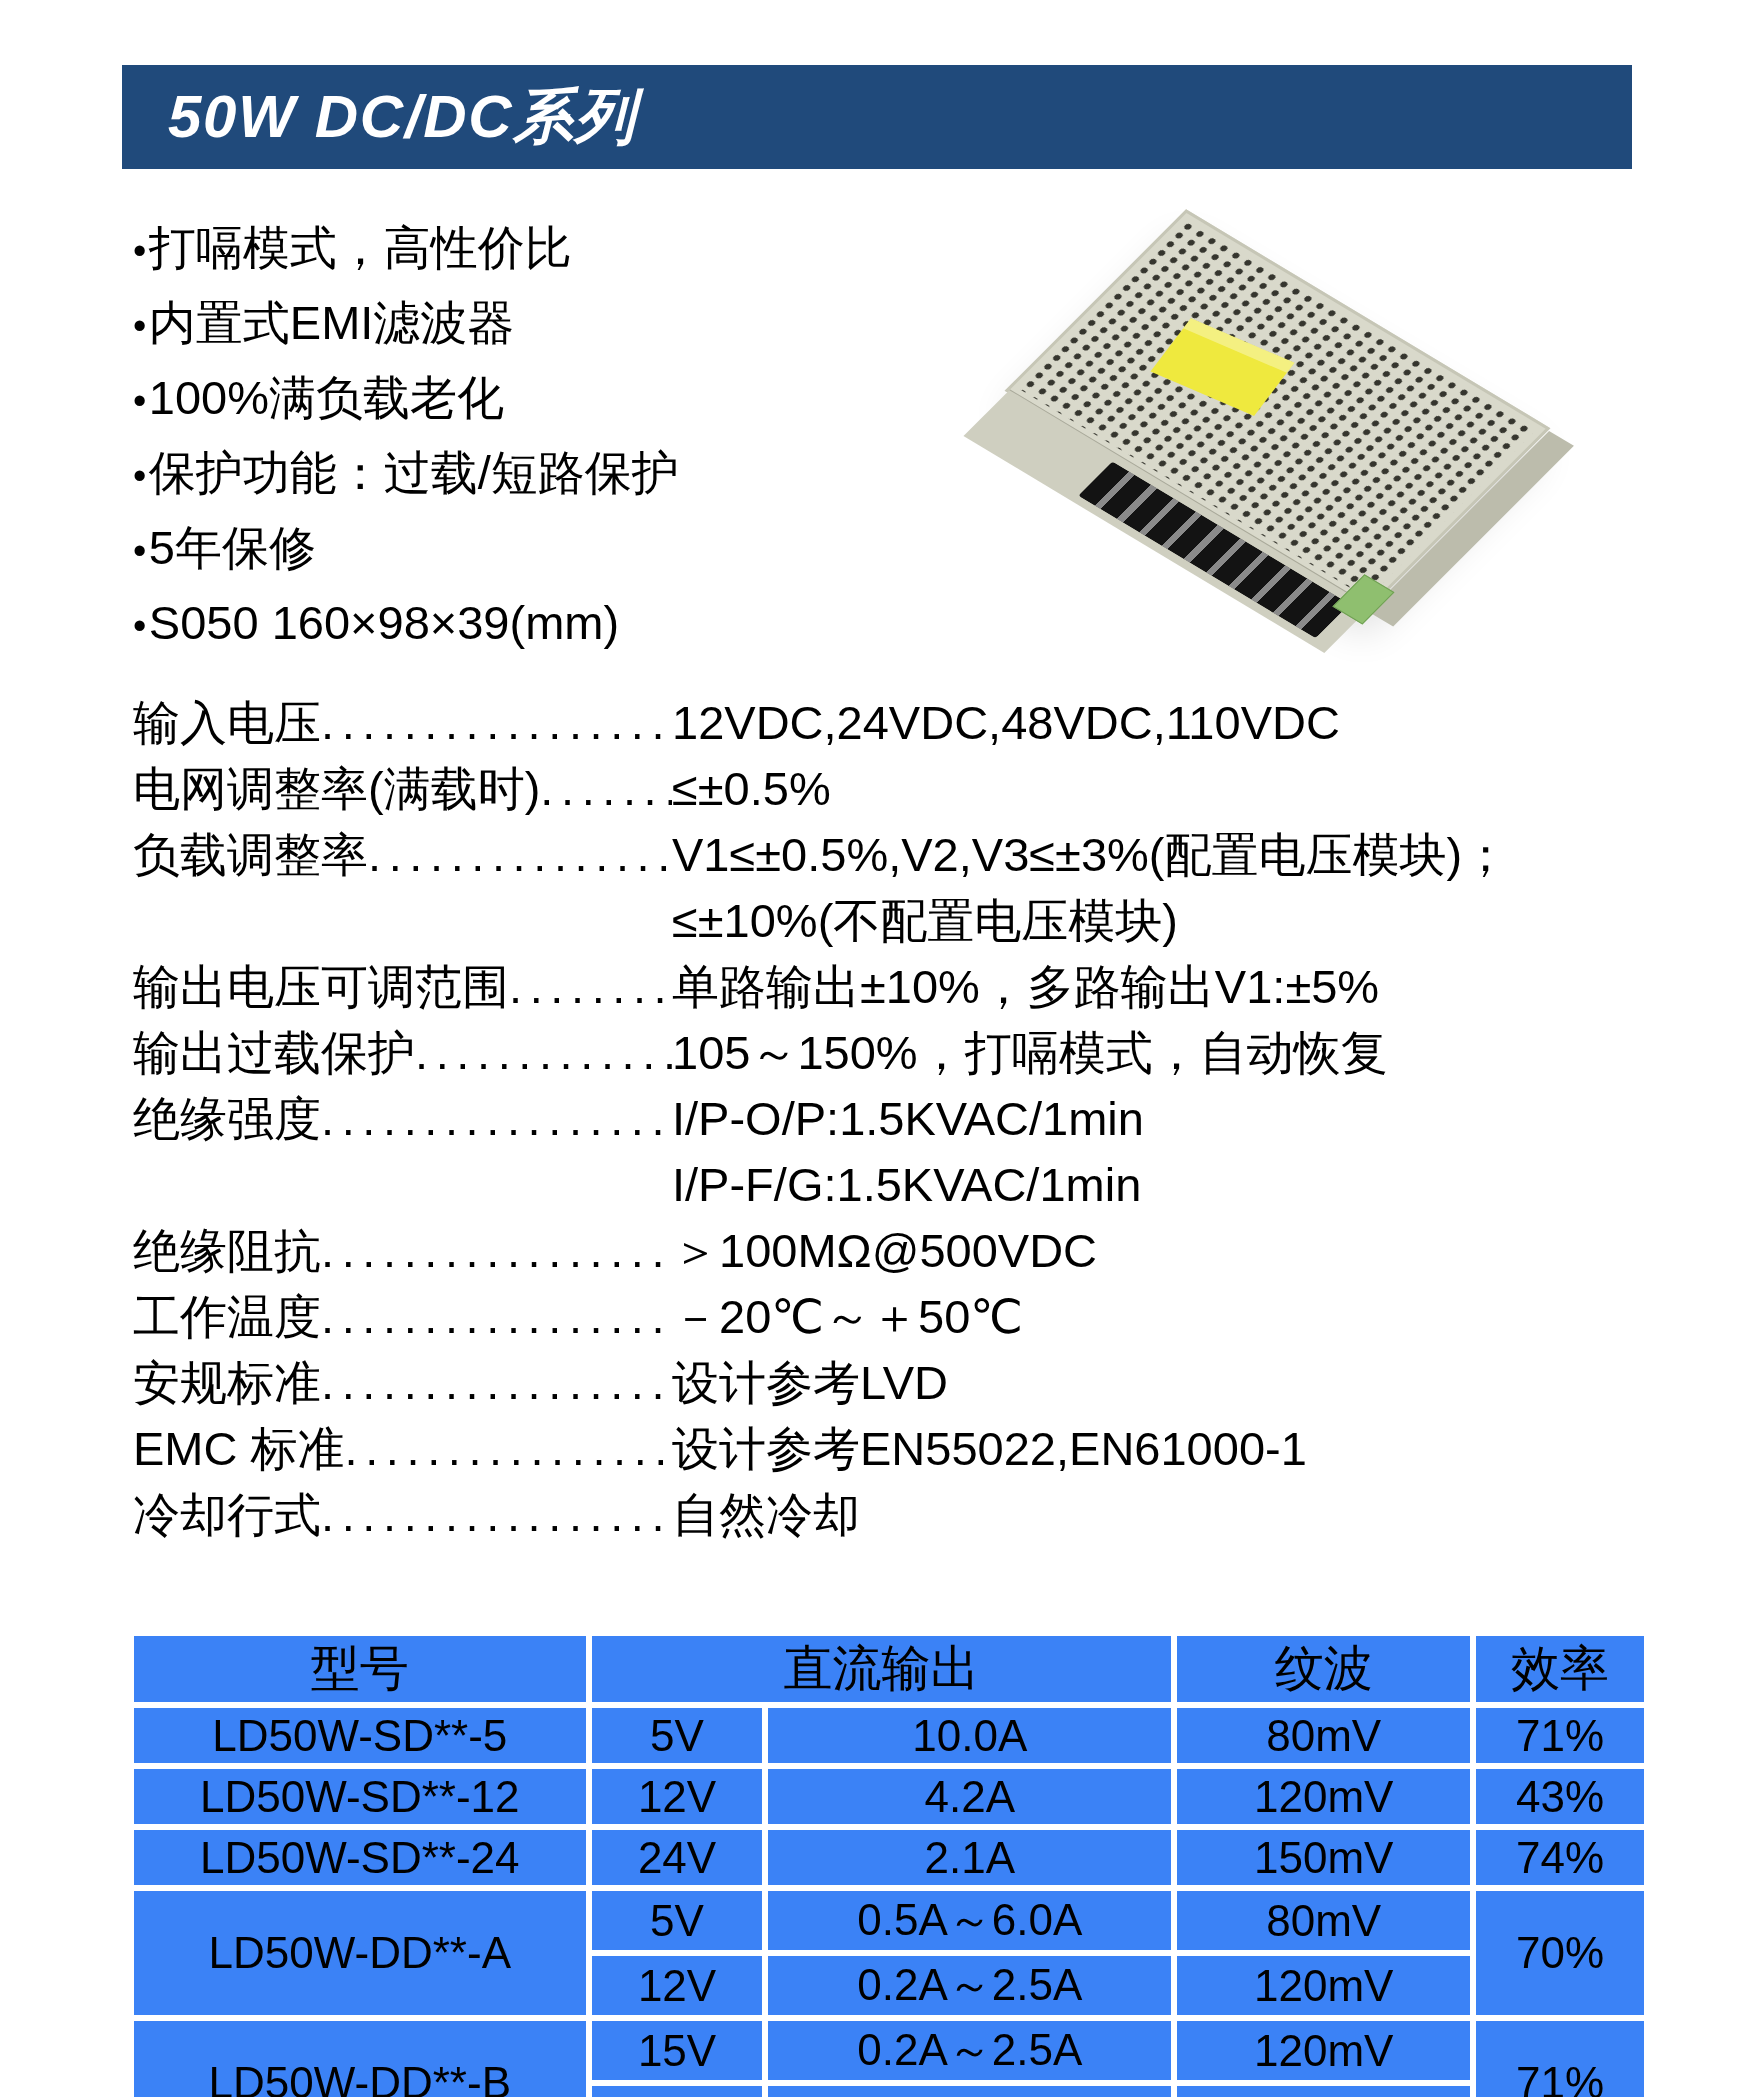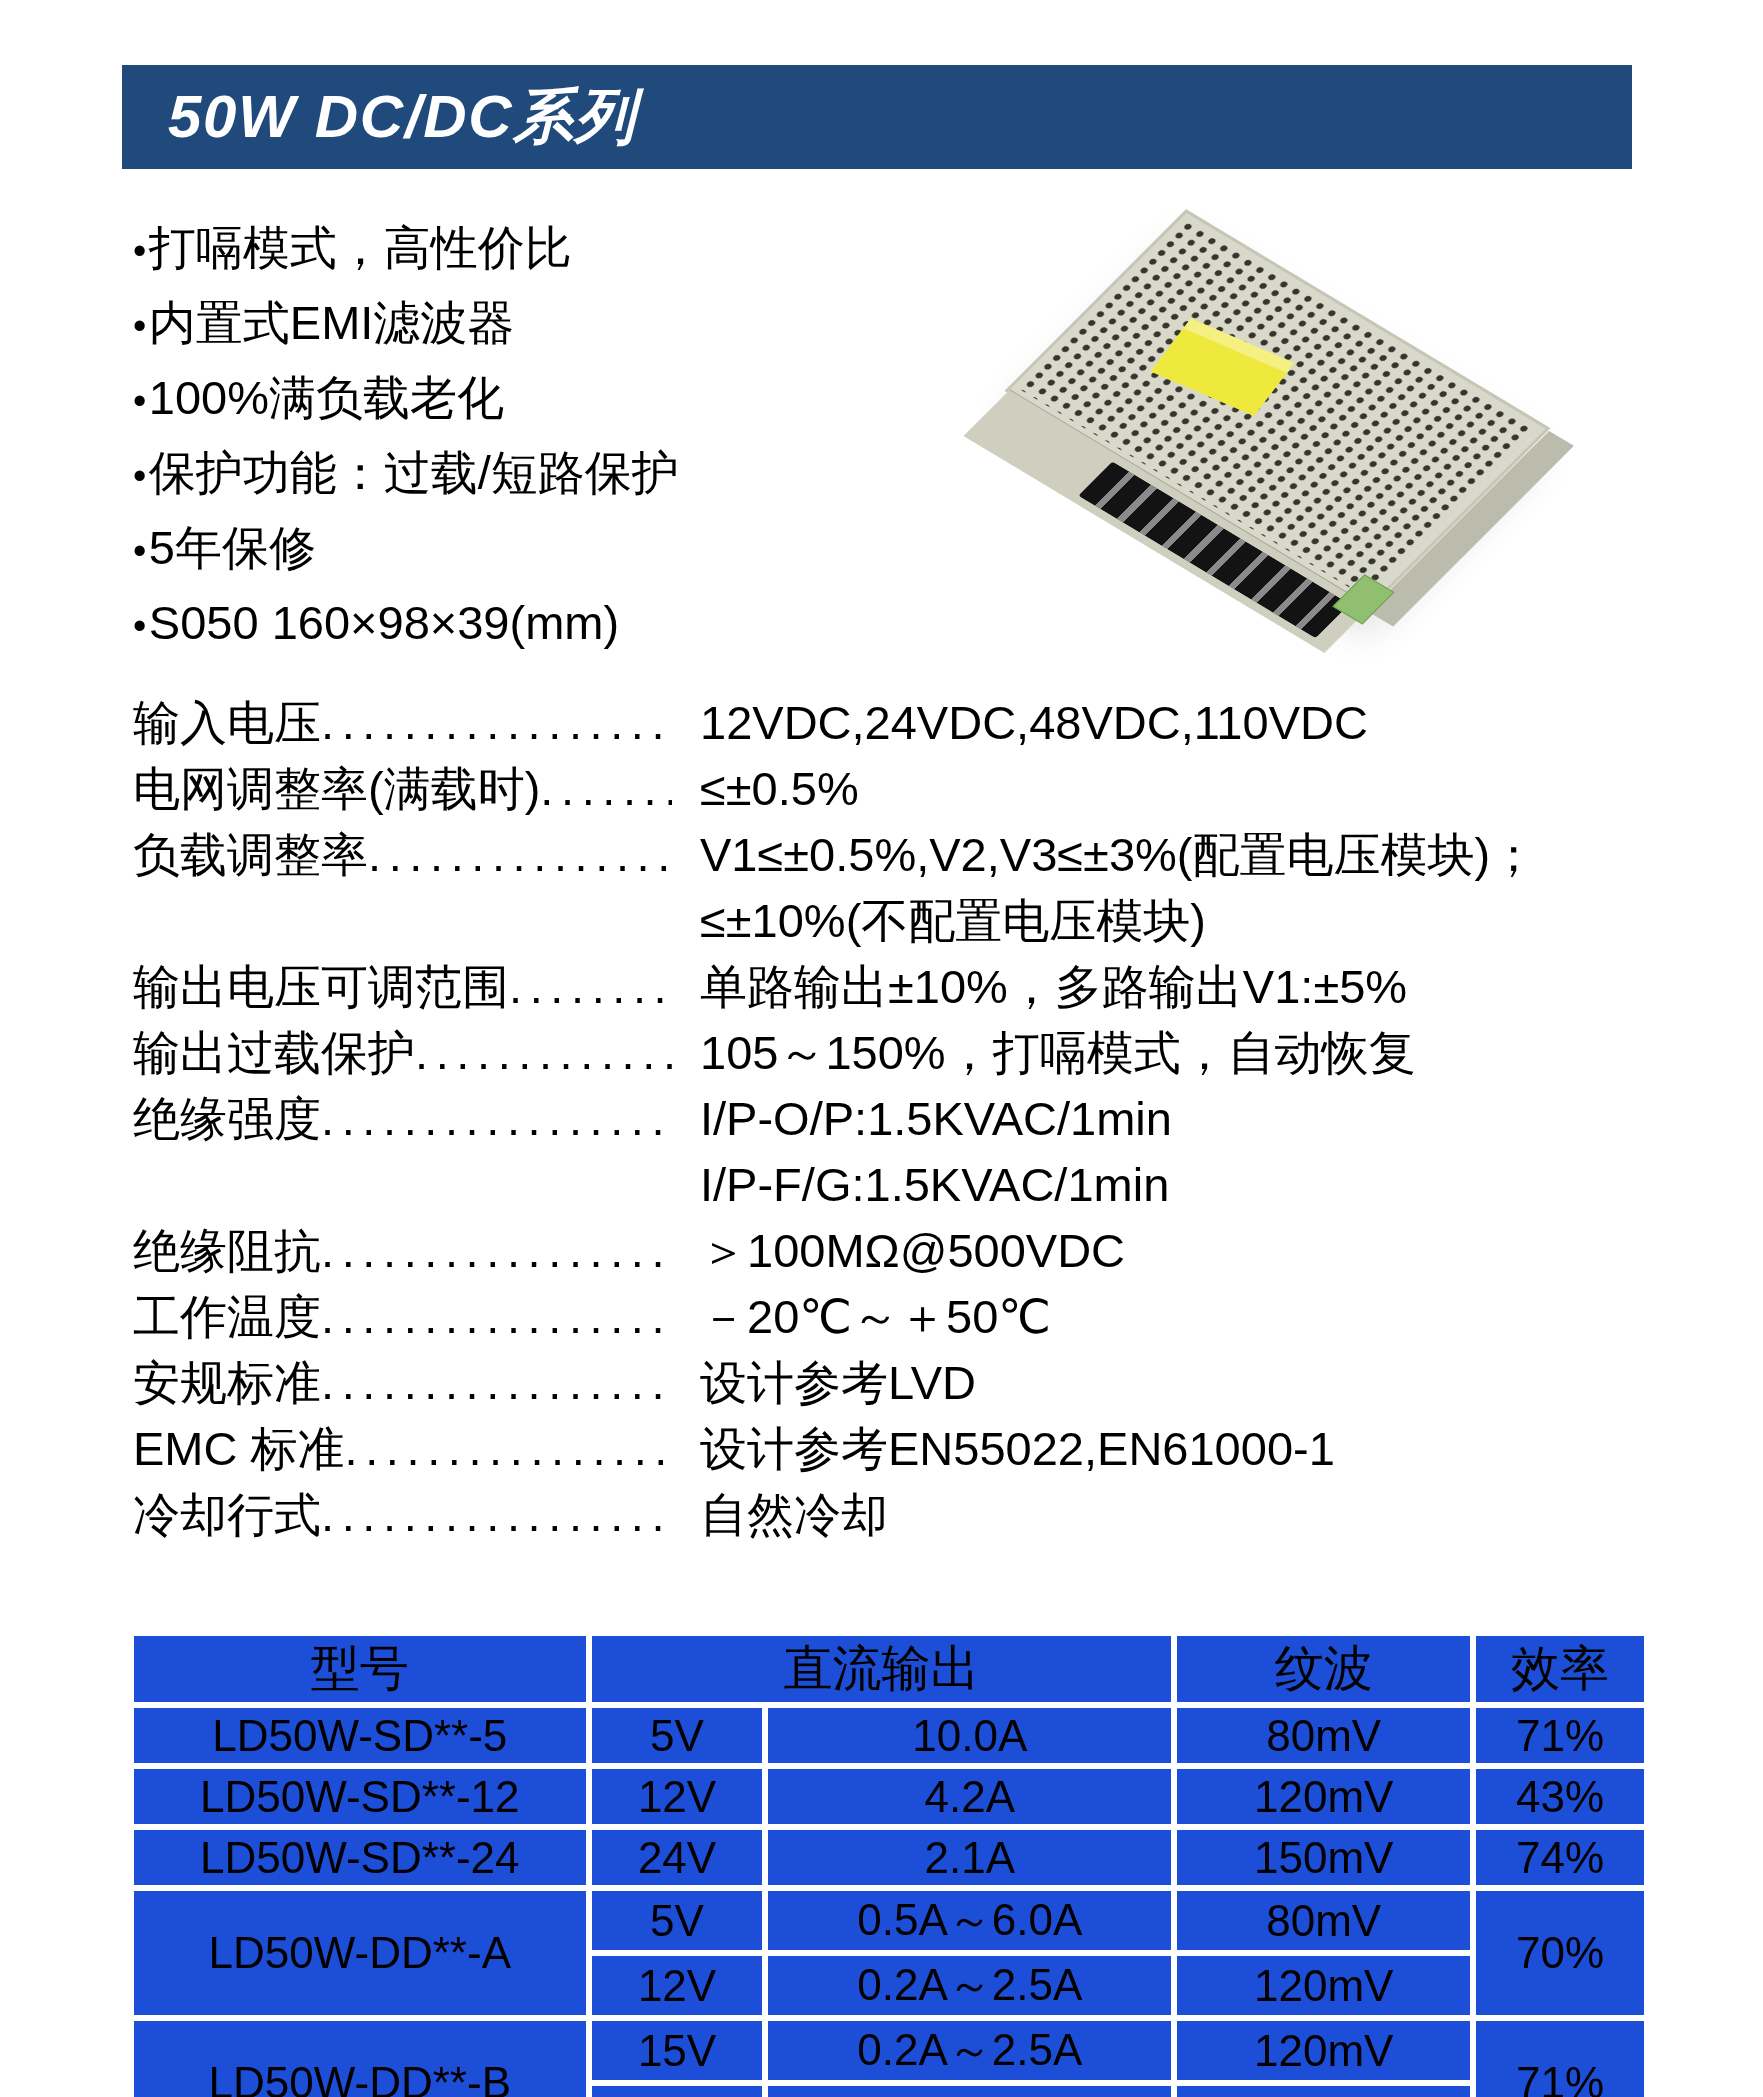--- a/index.html
+++ b/index.html
@@ -52,32 +52,32 @@
     background:#131313;
     background-image:repeating-linear-gradient(90deg,rgba(0,0,0,0) 0 19.3px,#8a8a8a 19.3px 26px);
     border-radius:3.4px;
   }
   .psu-connector{
     position:absolute;right:-6.7px;top:-25px;width:33px;height:42px;
     background:#8fbf6f;border:1.7px solid #6f9f53;
   }
   
   .specs{position:absolute;left:133px;top:690px;width:1502px;}
-  .spec-row{display:flex;font-size:47px;line-height:66px;gap:28px;}
+  .spec-row{display:flex;font-size:47px;line-height:66px;}
   .spec-label-box{flex:0 0 539px;display:flex;overflow:hidden;}
   .spec-label{white-space:pre;}
   .spec-dots{flex:1;overflow:hidden;white-space:nowrap;letter-spacing:7.6px;}
   .spec-value{flex:1;white-space:pre;}
   
   .spec-table{
     position:absolute;left:128px;top:1630px;width:1522px;
     border-collapse:separate;border-spacing:6.7px;table-layout:fixed;
   }
   .spec-table th,.spec-table td{
-    background:#1d4ed8;text-align:center;vertical-align:middle;
+    background:#3b82f6;text-align:center;vertical-align:middle;
     padding:0;font-weight:normal;white-space:nowrap;
   }
   .spec-table th{height:59px;font-size:49px;}
   .spec-table td{height:55px;font-size:44px;}
 </style>
 </head>
 <body>
 
 <div class="header-bar">
   <div class="header-title">50W DC/DC系列</div>

